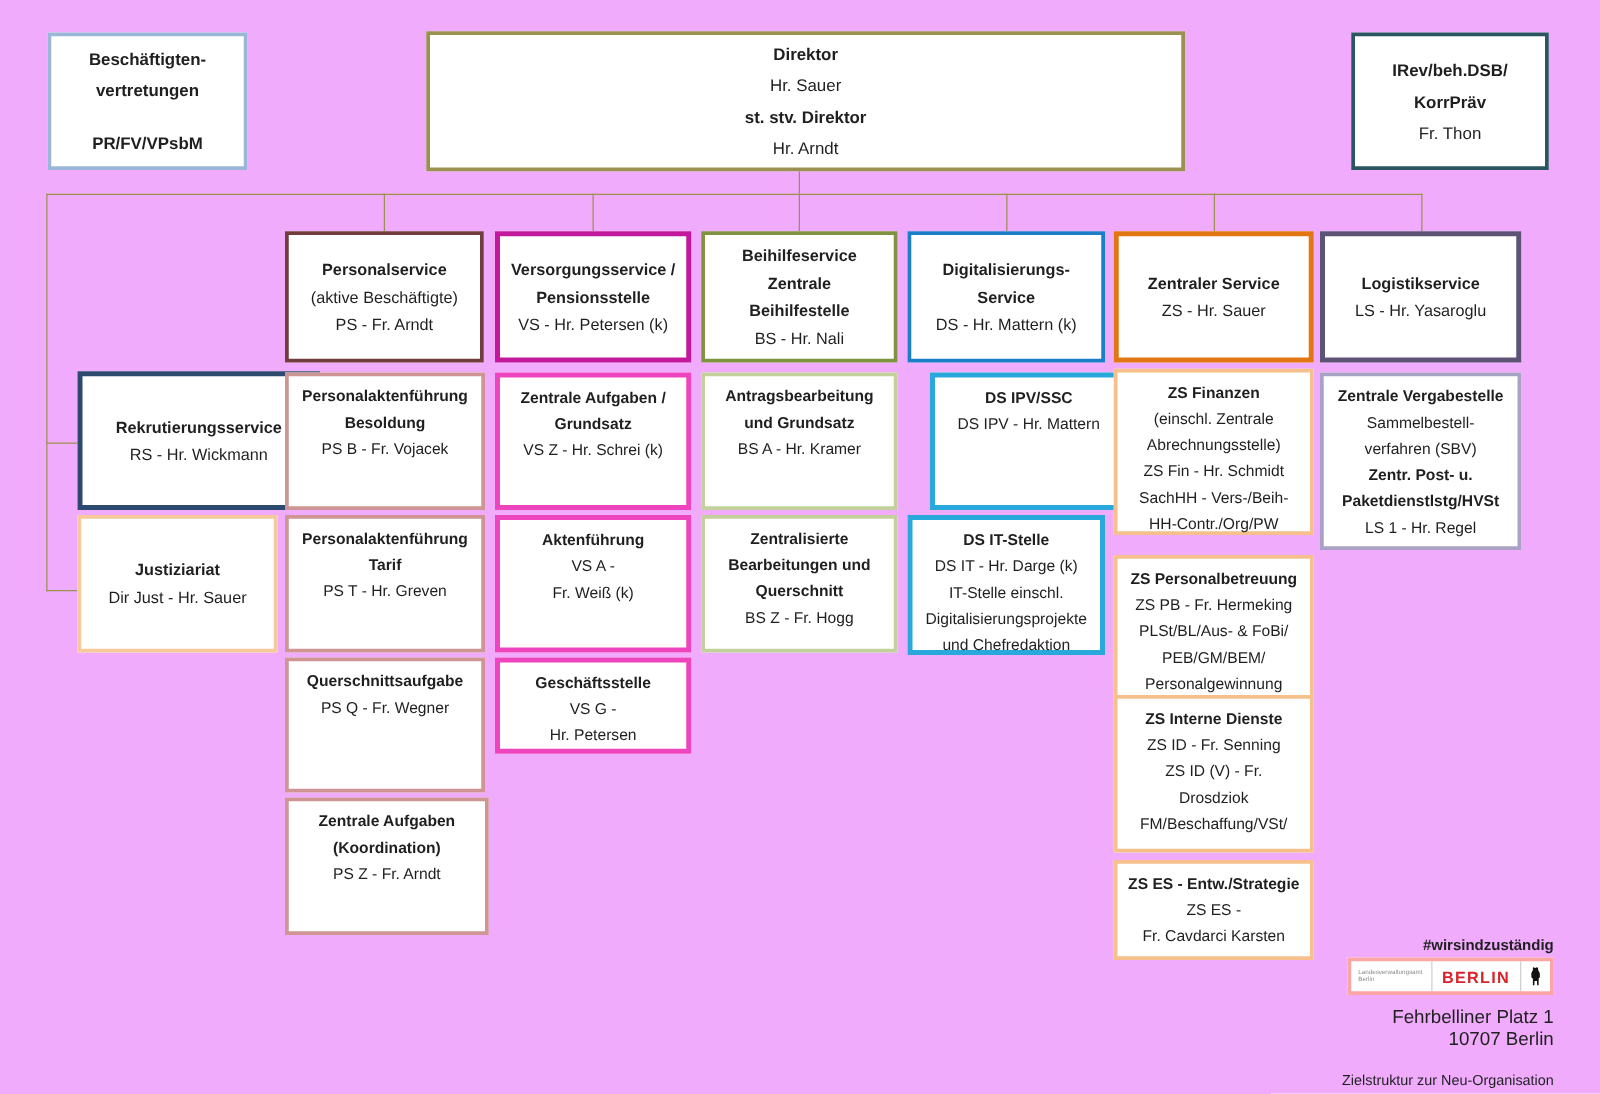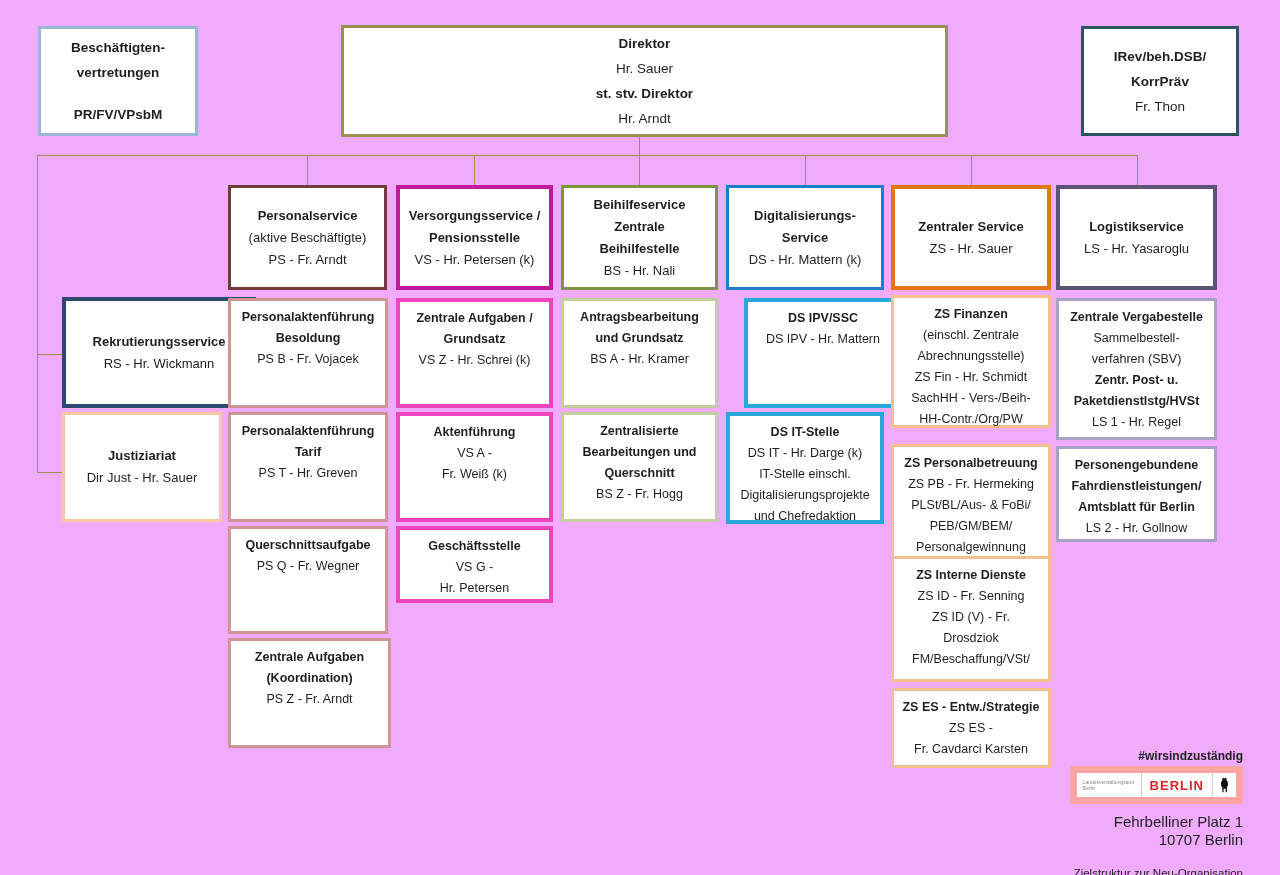--- a/index.html
+++ b/index.html
@@ -20,21 +20,21 @@
   .box.roomy .line{height:25px;line-height:25px;}
   .box.mid{font-size:13px;}
   .box.mid .line{height:22px;line-height:22px;}
   .box .line.bold{font-weight:bold;}
   .footer{
     position:absolute;right:37px;top:749px;width:300px;
     display:flex;flex-direction:column;align-items:flex-end;
   }
   .hashtag{font-weight:bold;font-size:12px;line-height:14px;}
   .logo{
-    display:flex;align-items:stretch;border:7px solid #fca5a5;background:#fff;
+    display:flex;align-items:stretch;border:3px solid #fca5a5;background:#fff;
     height:24px;margin-top:3px;
   }
   .logo-left{
     display:flex;flex-direction:column;justify-content:center;
     padding:1px 6px;font-size:5px;line-height:6px;color:#8a8a8a;text-align:left;
     border-right:1px solid #cfcfcf;min-width:52px;
   }
   .logo-wordmark{
     display:flex;align-items:center;padding:0 8px;font-weight:bold;
     font-size:13px;letter-spacing:1px;border-right:1px solid #cfcfcf;
@@ -205,26 +205,20 @@
       <div class="line">Fr. Cavdarci Karsten</div>
     </div>
 
   <div class="box" style="left: 1056px; top: 298px; width: 161px; height: 142px; border-color: rgb(170, 162, 196); border-width: 3px;">
       <div class="line bold">Zentrale Vergabestelle</div>
       <div class="line">Sammelbestell-</div>
       <div class="line">verfahren (SBV)</div>
       <div class="line bold">Zentr. Post- u.</div>
       <div class="line bold">Paketdienstlstg/HVSt</div>
       <div class="line">LS 1 - Hr. Regel</div>
-    </div>
-  <div class="box" style="left: 1056px; top: 446px; width: 161px; height: 96px; border-color: rgb(170, 162, 196); border-width: 3px;">
-      <div class="line bold">Personengebundene</div>
-      <div class="line bold">Fahrdienstleistungen/</div>
-      <div class="line bold">Amtsblatt für Berlin</div>
-      <div class="line">LS 2 - Hr. Gollnow</div>
     </div>
 
   <div class="footer">
     <div class="hashtag">#wirsindzuständig</div>
     <div class="logo">
       <div class="logo-left">
         <span>Landesverwaltungsamt</span>
         <span>Berlin</span>
       </div>
       <div class="logo-wordmark" id="wordmark" style="color: rgb(216, 35, 42);">BERLIN</div>

